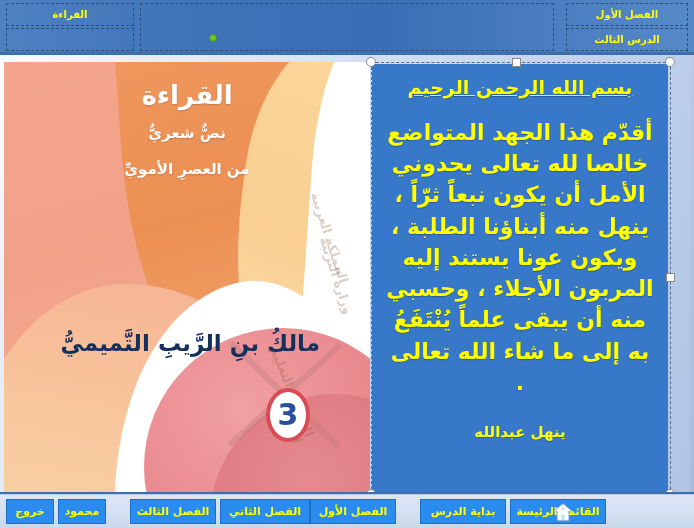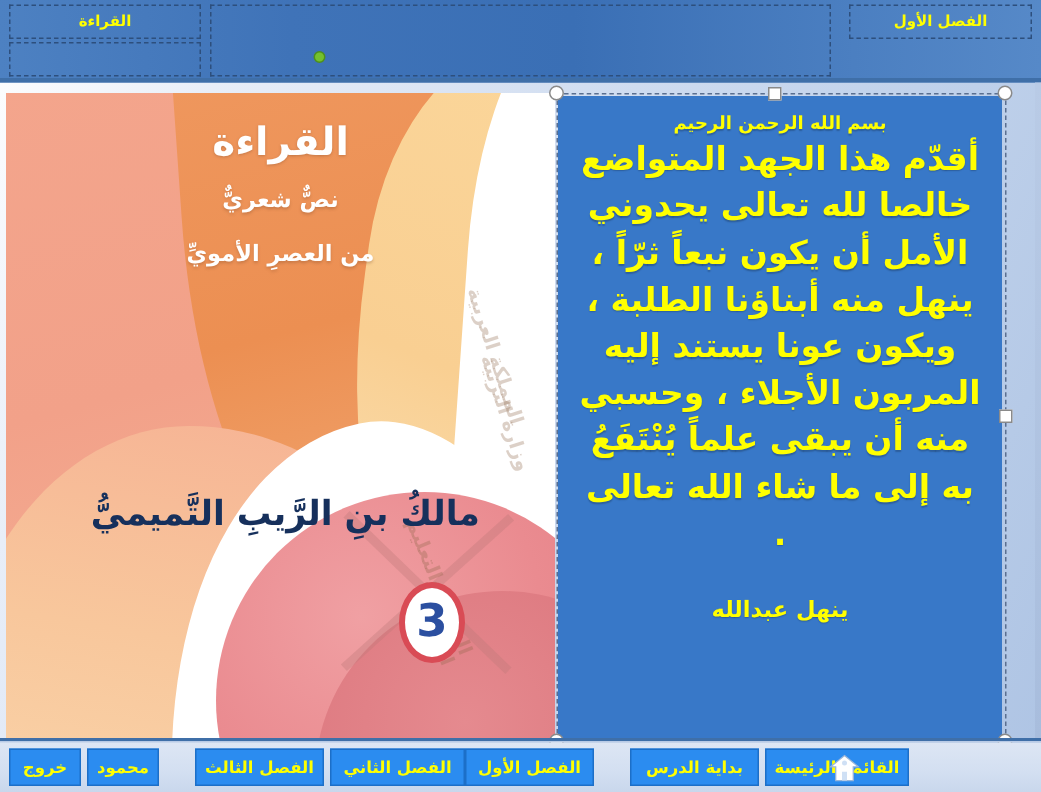--- a/index.html
+++ b/index.html
@@ -233,21 +233,21 @@
     background: #3878c8;
     padding: 10px 14px 0 14px;
   }
   #textbox .tb-line {
     color: #ffff00;
     font-weight: bold;
     text-align: center;
     line-height: 1.42;
     text-shadow: 0 1px 1px rgba(0,0,0,.22);
   }
-  #tb-basmala { font-size: 12px; margin-bottom: 0; }
+  #tb-basmala { font-size: 19px; margin-bottom: 16px; text-decoration: underline; }
   #tb-body {
     font-size: 22px;
     text-align: justify;
     text-align-last: center;
     line-height: 1.52;
   }
   #tb-author {
     font-size: 15px;
     margin-top: 24px;
   }
@@ -350,20 +350,23 @@
     </div>
 
     <div class="dash-box" id="box-title">
       <span id="rotation-dot"></span>
     </div>
 
     <div class="dash-box" id="box-chapter">
       <span class="hdr-txt">الفصل الأول</span>
     </div>
 
+    <div class="dash-box" id="box-lesson">
+      <span class="hdr-txt">الدرس الثالث</span>
+    </div>
 
   </div>
 
   <div id="cover">
     <div class="cv" id="cv-base"></div>
     <div class="cv" id="cv-lobe-left"></div>
     <div class="cv" id="cv-wedge"></div>
     <div class="cv" id="cv-slice-yellow"></div>
     <div class="cv" id="cv-white-swoosh"></div>
     <div class="cv" id="cv-bottom"></div>

